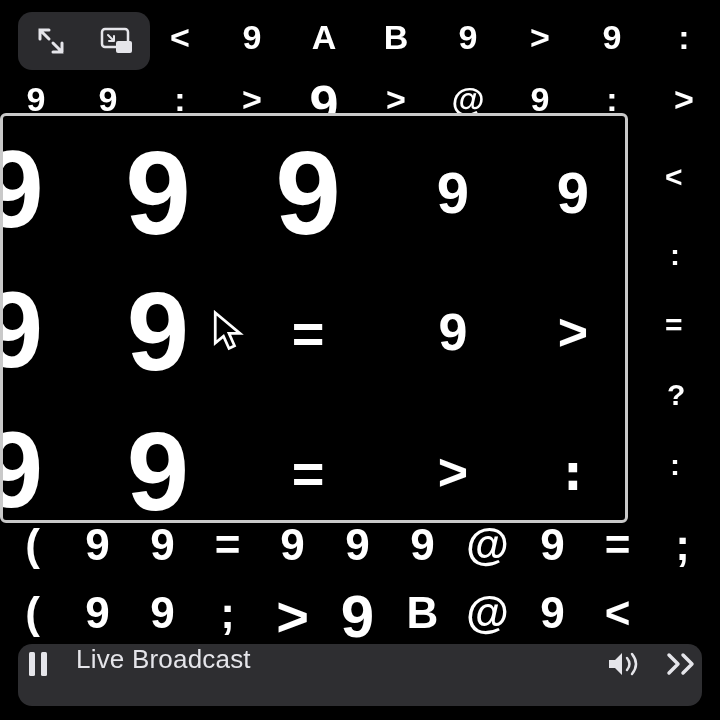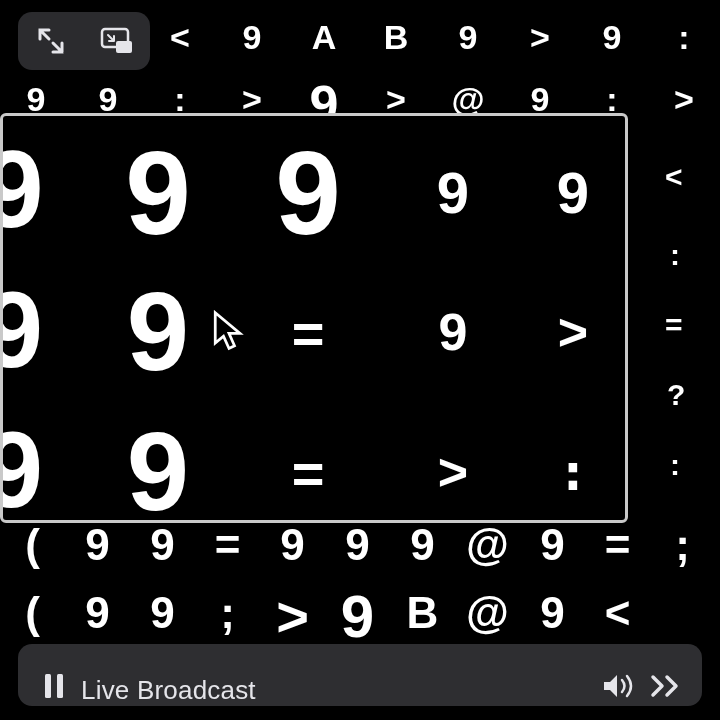--- a/index.html
+++ b/index.html
@@ -65,23 +65,23 @@
   }
 
   
   #media-bar {
     position: absolute;
     left: 18px; right: 18px; bottom: 14px;
     height: 62px;
     background: #2e2e31;
     border-radius: 14px;
     display: flex;
-    align-items: flex-end;
-    padding: 0 16px;
-    gap: 7px;
+    align-items: flex-start;
+    padding: 0 0;
+    gap: 18px;
     z-index: 60;
     color: #e5e5ea;
   }
   #media-bar .title { font-size: 26px; font-weight: 400; letter-spacing: 0.2px; }
   #media-bar .spacer { flex: 1; }
   #media-bar .ctrl { width: 40px; height: 40px; display:flex; align-items:center; justify-content:center; }
 </style>
 </head>
 <body>
 <div id="stage">

